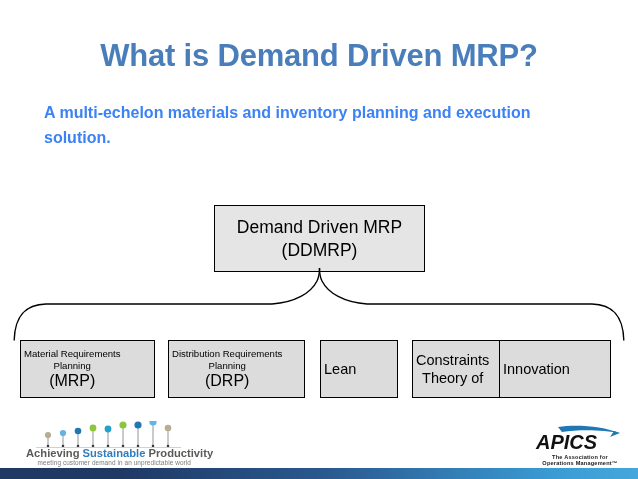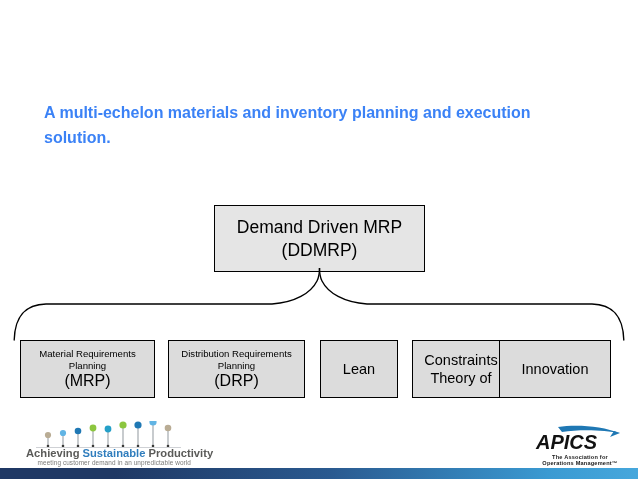--- a/index.html
+++ b/index.html
@@ -82,21 +82,21 @@
   
   .leaf-box {
     position: absolute;
     top: 340px;
     height: 58px;
     border: 1.3px solid #000000;
     background: #dcdcdc;
     box-sizing: border-box;
     display: flex;
     align-items: center;
-    justify-content: center;
+    justify-content: flex-start;
     text-align: center;
     color: #000000;
     padding: 0 3px;
   }
   .leaf-box .l1 { display: block; font-size: 9.6px; line-height: 12px; }
   .leaf-box .l2 { display: block; font-size: 16px; line-height: 18px; }
   .leaf-box .big { display: block; font-size: 14.5px; line-height: 18px; }
 
   .box-mrp   { left: 20px;  width: 135px; }
   .box-drp   { left: 168px; width: 137px; }
@@ -166,20 +166,21 @@
     letter-spacing: 0.2px;
   }
   .logo-apics .ap-sub1 { top: 29px; }
   .logo-apics .ap-sub2 { top: 35px; }
 </style>
 </head>
 <body>
 
 <div id="slide">
 
+  <div class="title">What is Demand Driven MRP?</div>
 
   <div class="subtitle">A multi-echelon materials and inventory planning and execution solution.</div>
 
   <div class="top-box">
     <div>
       <span>Demand Driven MRP</span><br>
       <span>(DDMRP)</span>
     </div>
   </div>
 

